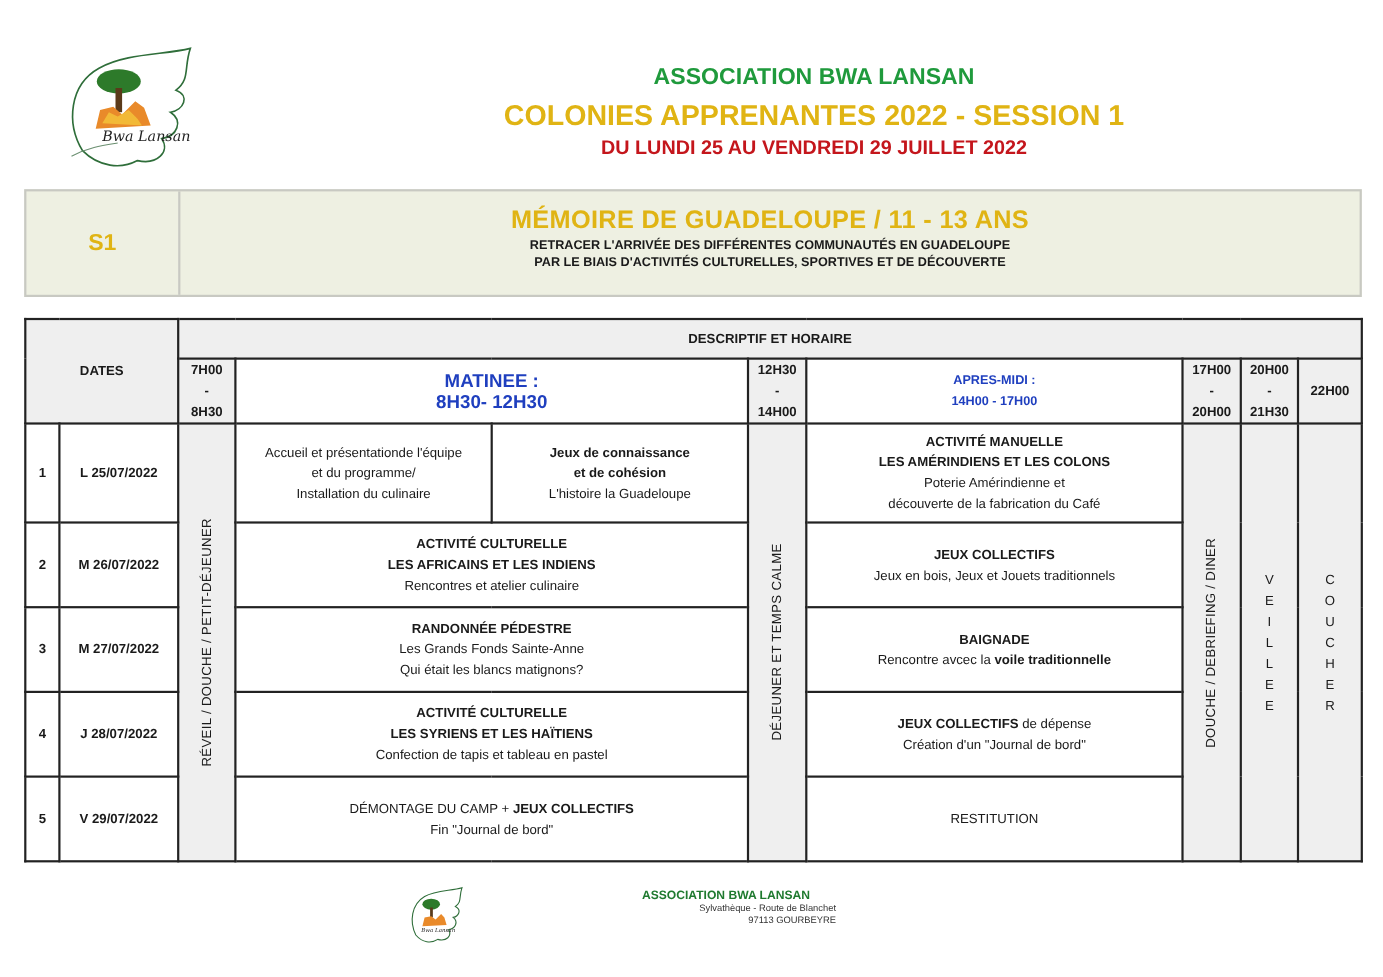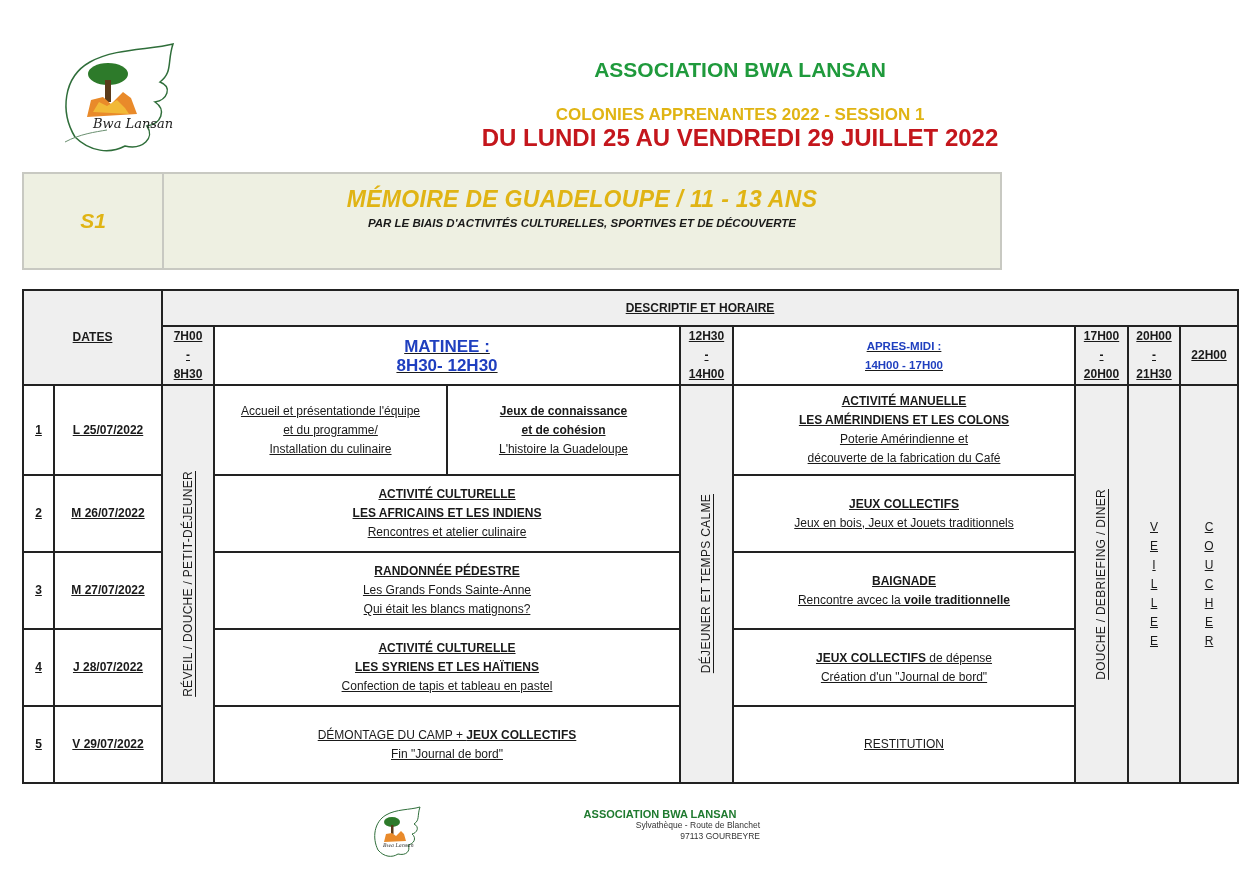--- a/index.html
+++ b/index.html
@@ -3,33 +3,33 @@
 <meta charset="utf-8">
 <style>
   html, body { margin:0; padding:0; background:#ffffff; }
   body { width:1257px; height:888px; position:relative; overflow:hidden; font-family:"Liberation Sans", sans-serif; color:#1a1a1a; }
   .abs { position:absolute; }
 
   
   #logo-top { left:55px; top:42px; width:130px; height:118px; }
   .title-line { position:absolute; left:400px; width:680px; text-align:center; font-weight:bold; }
   #t1 { top:58px; font-size:21px; color:#1f9a3c; }
-  #t2 { top:105px; font-size:17px; color:#e0b414; }
-  #t3 { top:124px; font-size:24px; color:#c4161c; }
-
-  
-  #banner { left:22px; top:172px; width:980px; height:98px; background:#eef0e2; border:2px solid #c8c9c2; box-sizing:border-box;font-style:italic; }
+  #t2 { top:90px; font-size:26px; color:#e0b414; }
+  #t3 { top:124px; font-size:18px; color:#c4161c; }
+
+  
+  #banner { left:22px; top:172px; width:1216px; height:98px; background:#eef0e2; border:2px solid #c8c9c2; box-sizing:border-box; }
   #banner-code { position:absolute; left:0; top:0; width:138px; height:100%; border-right:2px solid #c8c9c2; display:flex; align-items:center; justify-content:center; font-size:21px; font-weight:bold; color:#e0b414; }
   #banner-main { position:absolute; left:140px; top:0; right:0; height:100%; text-align:center; }
   #banner-title { margin-top:12px; font-size:23px; font-weight:bold; color:#e0b414; letter-spacing:0.3px; }
   .banner-sub { font-size:11.5px; font-weight:bold; color:#1a1a1a; margin-top:4px; }
 
   
   table#schedule { position:absolute; left:22px; top:289px; width:1217px; border-collapse:collapse; table-layout:fixed; }
-  #schedule td { border:2px solid #222; text-align:center; vertical-align:middle; font-size:12px; line-height:19px; padding:0;text-decoration:underline; }
+  #schedule td { border:2px solid #222; text-align:center; vertical-align:middle; font-size:12px; line-height:19px; padding:0; }
   .grey { background:#efefef; }
   .hdr { font-weight:bold; font-size:11.5px; }
   .time { font-size:10.5px; font-weight:bold; line-height:17px; }
   .blue { color:#1f3fbf; font-weight:bold; }
   .num { font-weight:bold; }
   .date { font-weight:bold; }
   .b { font-weight:bold; }
   .vert { writing-mode:vertical-rl; transform:rotate(180deg); font-size:12px; letter-spacing:0.3px; white-space:nowrap; margin:0 auto; }
   .stack { font-size:12px; line-height:19px; }
   .stack span { display:block; }
@@ -56,20 +56,21 @@
 </div>
 
 <div id="t1" class="title-line">ASSOCIATION BWA LANSAN</div>
 <div id="t2" class="title-line">COLONIES APPRENANTES 2022 - SESSION 1</div>
 <div id="t3" class="title-line">DU LUNDI 25 AU VENDREDI 29 JUILLET 2022</div>
 
 <div id="banner" class="abs">
   <div id="banner-code">S1</div>
   <div id="banner-main">
     <div id="banner-title">MÉMOIRE DE GUADELOUPE  /  11 - 13 ANS</div>
+    <div class="banner-sub">RETRACER L'ARRIVÉE DES DIFFÉRENTES COMMUNAUTÉS EN GUADELOUPE</div>
     <div class="banner-sub">PAR LE BIAIS D'ACTIVITÉS CULTURELLES, SPORTIVES ET DE DÉCOUVERTE</div>
   </div>
 </div>
 
 <table id="schedule">
   <colgroup>
     <col style="width:31px">
       <col style="width:108px">
       <col style="width:52px">
     <col style="width:233px">

